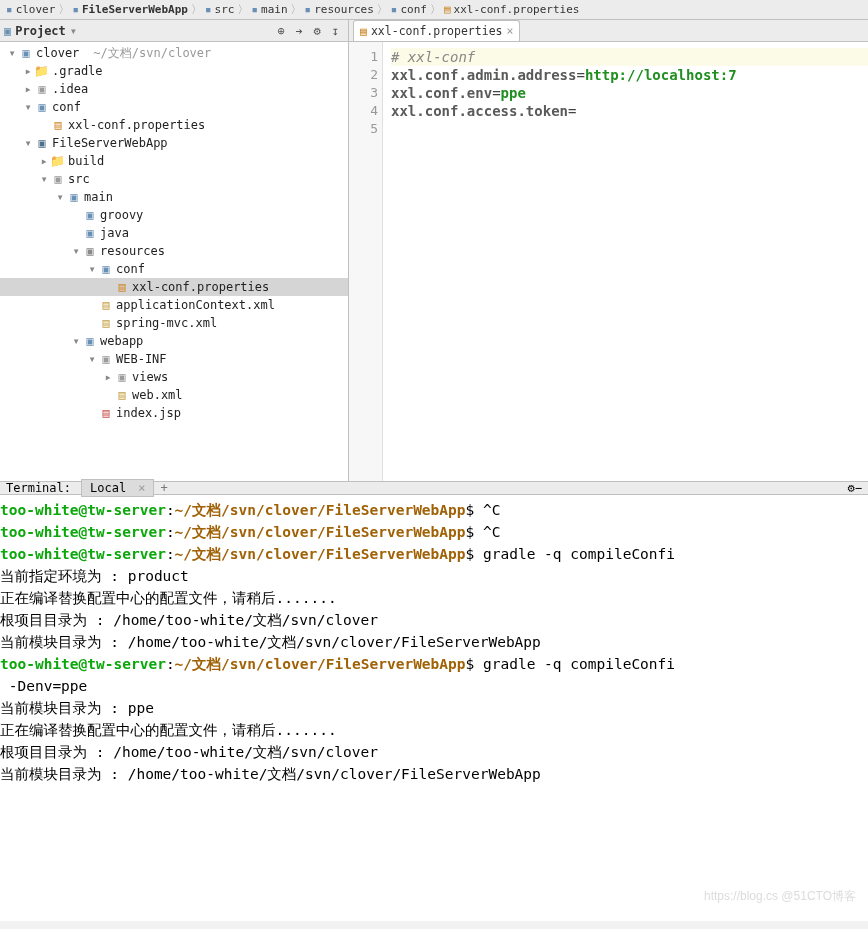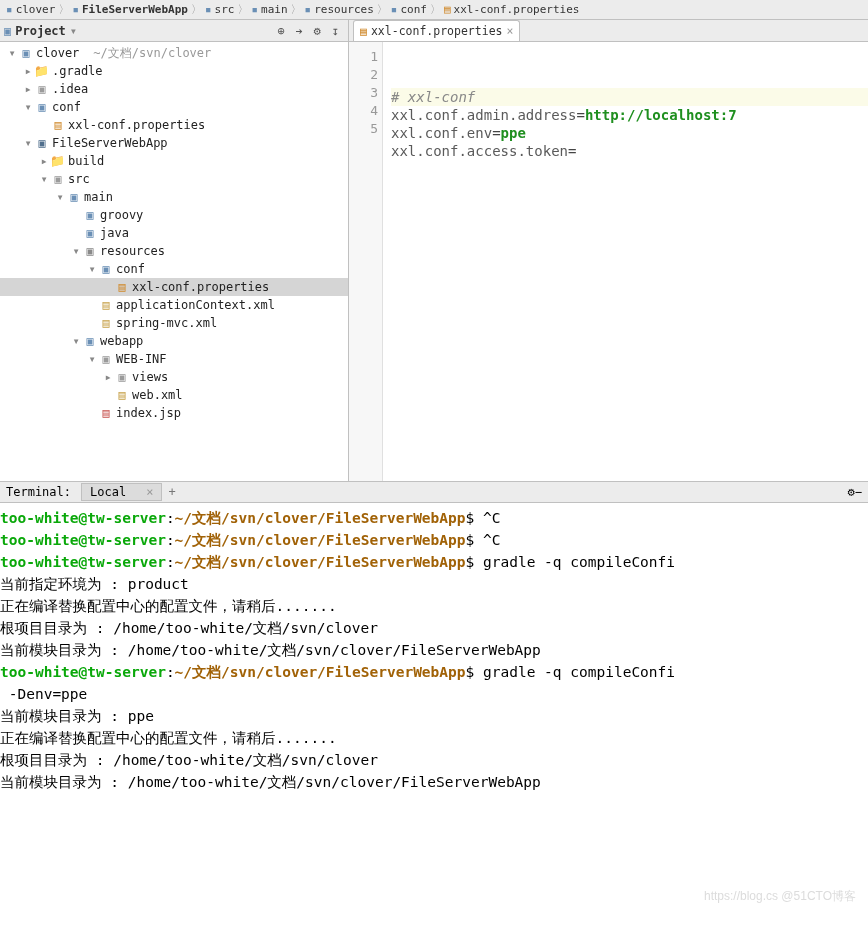--- a/index.html
+++ b/index.html
@@ -28,27 +28,27 @@
 .file-jsp { color: #c75450; }
 .folder-res { color: #8a8a8a; }
 .editor-panel { flex: 1; display: flex; flex-direction: column; background: #fff; }
 .editor-tabs { height: 22px; background: #ececec; border-bottom: 1px solid #c0c0c0; display: flex; align-items: flex-end; }
 .editor-tab { height: 21px; border: 1px solid #c0c0c0; border-bottom: none; background: #fff; display: flex; align-items: center; padding: 0 6px; margin-left: 4px; gap: 4px; font-size: 11.5px; color: #333; border-radius: 3px 3px 0 0; }
 .editor-tab .close { color: #999; cursor: pointer; }
 .editor-body { flex: 1; display: flex; overflow: hidden; }
 .gutter { width: 34px; background: #f7f7f7; border-right: 1px solid #e0e0e0; padding: 6px 4px 0 0; text-align: right; color: #999; font-size: 13px; line-height: 18px; }
 .code { flex: 1; padding: 6px 0 0 8px; font-size: 14px; line-height: 18px; color: #444; font-family: "DejaVu Sans Mono", monospace; }
 .code .cm { color: #888; font-style: italic; }
-.code .key { color: #5a5a5a; font-weight: normal; }
+.code .key { color: #5a5a5a; font-weight: bold; }
 .code .eq { color: #444; }
 .code .val { color: #1f8f1f; font-weight: bold; }
-.code-line.hl { background: #fbfbe8; margin-top: 40px; }
-.terminal-header { height: 22px; background: #ececec; border-top: 1px solid #c0c0c0; border-bottom: 1px solid #c0c0c0; display: flex; align-items: center; padding: 4px 6px; font-size: 12px; }
+.code-line.hl { background: #fbfbe8; }
+.terminal-header { height: 14px; background: #ececec; border-top: 1px solid #c0c0c0; border-bottom: 1px solid #c0c0c0; display: flex; align-items: center; padding: 4px 6px; font-size: 12px; }
 .terminal-header .tt { font-weight: normal; margin-right: 10px; }
-.terminal-tab { background: #dcdcdc; padding: 1px 8px; border: 1px solid #c0c0c0; display: flex; align-items: center; gap: 20px; }
+.terminal-tab { background: #dcdcdc; padding: 1px 8px; border: 1px solid #c0c0c0; display: flex; align-items: center; gap: 12px; }
 .terminal-header .plus { margin-left: 6px; color: #777; cursor: pointer; }
 .terminal-header .spacer { flex: 1; }
 .terminal { background: #fff; padding: 4px 6px 10px 0; font-size: 14.5px; font-family: "DejaVu Sans Mono", monospace; height: 426px; overflow: hidden; }
 .terminal .line { white-space: pre-wrap; line-height: 22px; }
 .terminal .user { color: #0aa80a; font-weight: bold; }
 .terminal .path { color: #a16207; font-weight: bold; }
 .terminal .colon { color: #000; }
 .terminal .cmd { color: #000; }
 .terminal .out { color: #000; }
 .cursor { display: inline-block; width: 9px; height: 15px; border: 1px solid #000; position: relative; top: 2px; }

